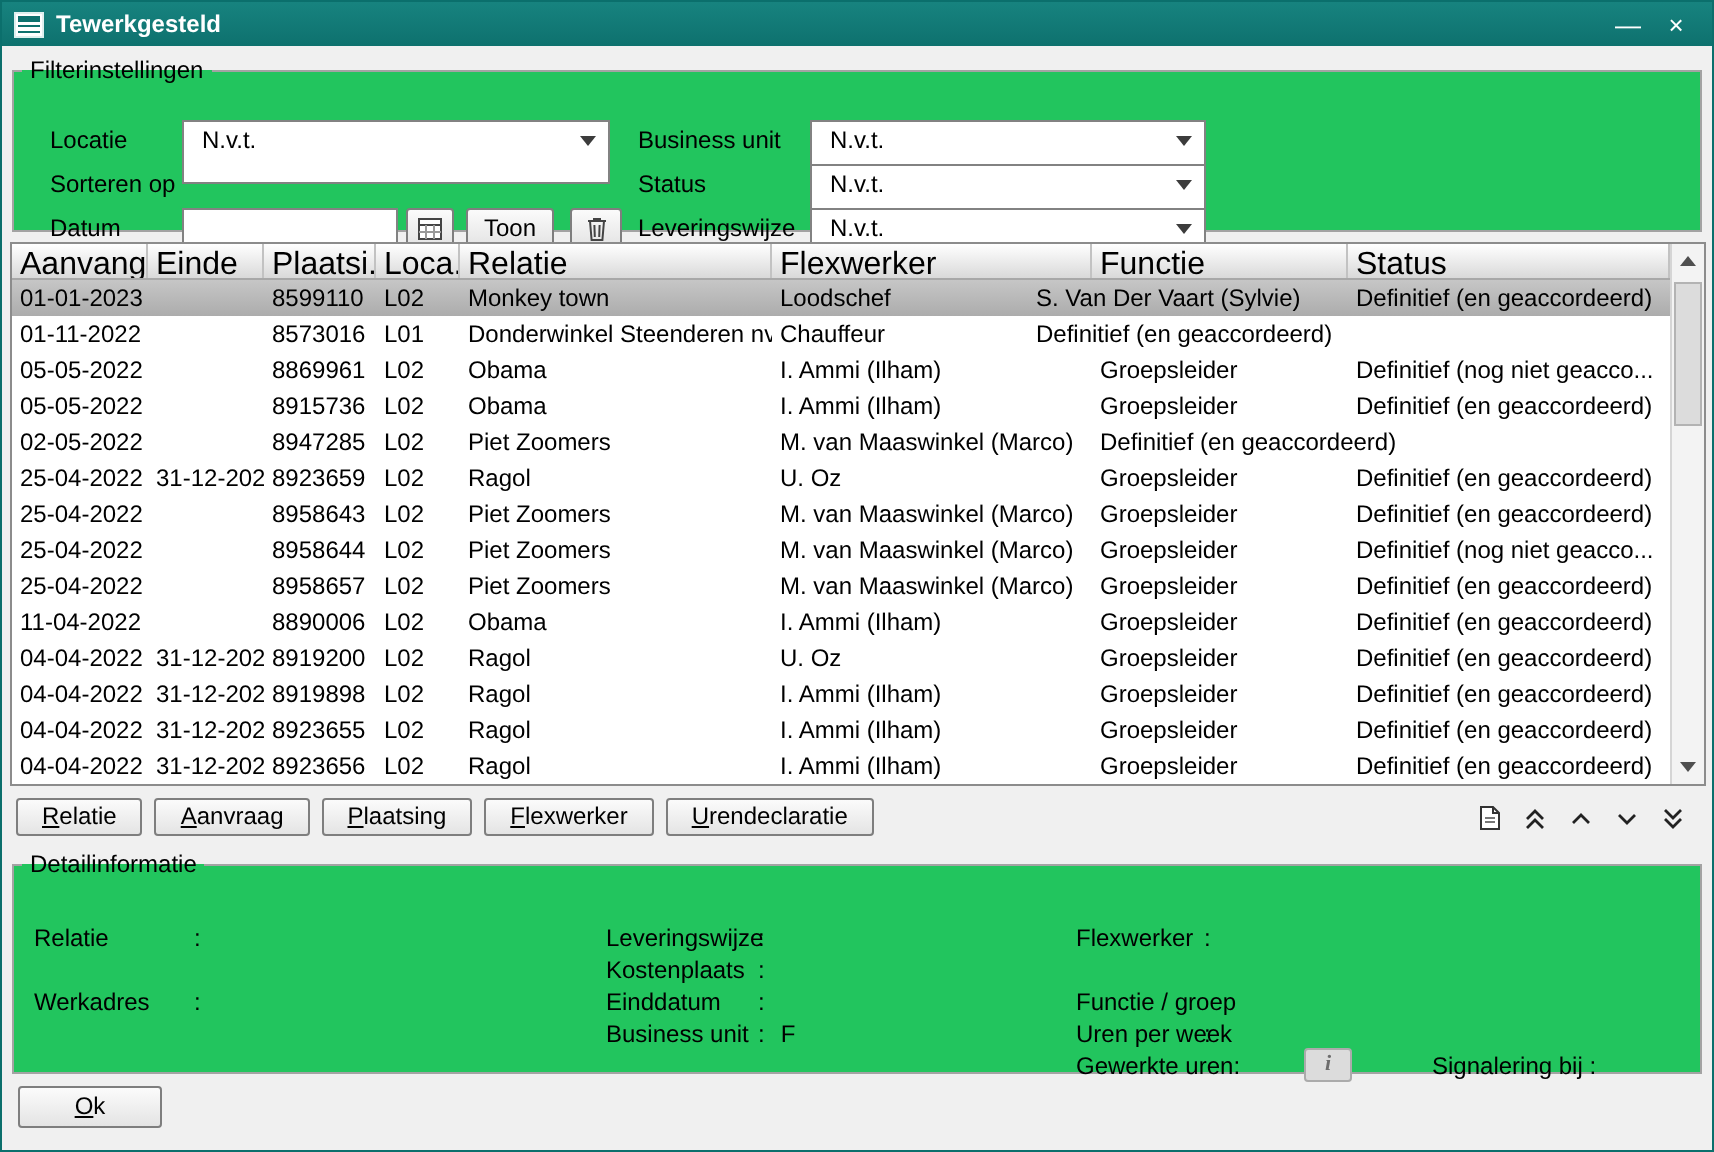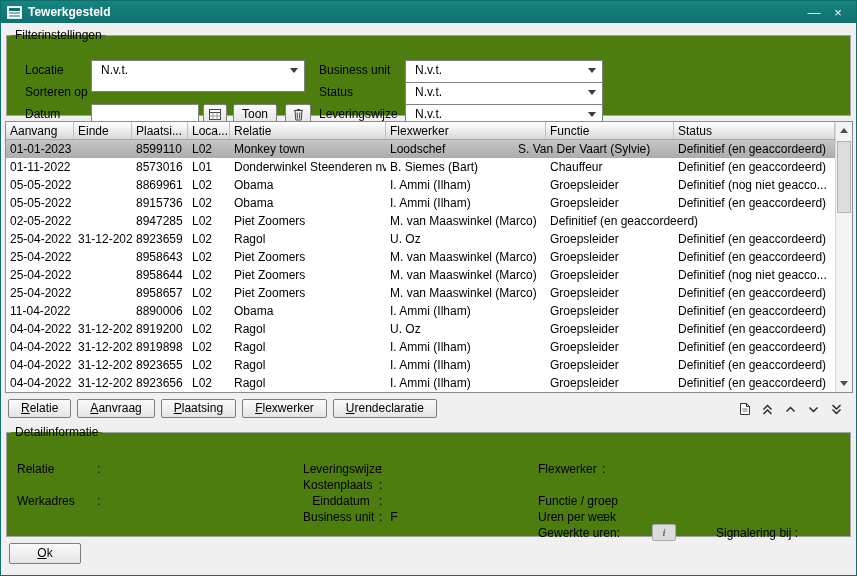--- a/index.html
+++ b/index.html
@@ -12,21 +12,21 @@
   
   .titlebar {
     position: absolute; left: 0; top: 0; right: 0; height: 22px;
     background: linear-gradient(#17837f, #0e716e);
     display: flex; align-items: center; padding: 0 6px; color: #fff;
   }
   .titlebar .title { font-weight: bold; margin-left: 6px; flex: 1; font-size: 12px; }
   .tb-btn { width: 24px; height: 18px; display: flex; align-items: center; justify-content: center;
             color: #fff; font-size: 13px; cursor: default; }
   
-  fieldset.group { position: absolute; border: 1px solid #a3a3a3; background: #4d7c0f; padding: 0; }
+  fieldset.group { position: absolute; border: 1px solid #a3a3a3; background: #22c55e; padding: 0; }
   fieldset.group legend { font-size: 12px; padding: 0 4px; margin-left: 4px; color: #000; }
   
   .f-label { position: absolute; height: 20px; line-height: 20px; }
   .combo {
     position: absolute; height: 32px; background: #fff; border: 1px solid #828282;
     line-height: 18px; padding: 0 18px 0 9px; white-space: nowrap; overflow: hidden;
   }
   .combo::after {
     content: ""; position: absolute; right: 6px; top: 7px;
     border: 4px solid transparent; border-top: 5px solid #3c3c3c;
@@ -44,21 +44,21 @@
   .ak::first-letter { text-decoration: underline; }
   
   .grid {
     position: absolute; left: 4px; top: 120px; width: 848px; height: 272px;
     background: #fff; border: 1px solid #8c8c8c; display: flex;
   }
   .grid-main { flex: 1; overflow: hidden; }
   .thead { display: flex; height: 18px; background: linear-gradient(#ffffff, #d9d9d9);
            border-bottom: 1px solid #a8a8a8; }
   .th { padding: 2px 4px; border-right: 1px solid #c2c2c2; white-space: nowrap; overflow: hidden;
-        font-size: 12px; cursor: default; }
+        font-size: 16px; cursor: default; }
   .tr { display: flex; height: 18px; background: #fff; align-items: center; }
   .tr.selected { background: linear-gradient(#c6c6c6, #acacac); }
   .td { padding: 2px 4px; white-space: nowrap; overflow: hidden; font-size: 12px; }
   .c0 { width: 68px; } .c1 { width: 58px; } .c2 { width: 56px; }
   .c3 { width: 42px; } .c4 { width: 156px; } .c5 { width: 160px; }
   .c6 { width: 128px; } .c7 { flex: 1; min-width: 0; }
   .td.c2 { text-align: right; padding-right: 8px; }
   
   .vscroll { width: 17px; background: #f3f3f3; border-left: 1px solid #d5d5d5; position: relative; }
   .sb-btn { position: absolute; left: 0; width: 16px; height: 17px;
@@ -174,21 +174,20 @@
             <div class="td c6">Loodschef</div>
             <div class="td c5">S. Van Der Vaart (Sylvie)</div>
             <div class="td c7">Definitief (en geaccordeerd)</div>
           </div>
           <div class="tr">
             <div class="td c0">01-11-2022</div>
             <div class="td c1"></div>
             <div class="td c2">8573016</div>
             <div class="td c3">L01</div>
             <div class="td c4">Donderwinkel Steenderen nv</div>
-            <div class="td c5">B. Siemes (Bart)</div>
             <div class="td c6">Chauffeur</div>
             <div class="td c7">Definitief (en geaccordeerd)</div>
           </div>
           <div class="tr">
             <div class="td c0">05-05-2022</div>
             <div class="td c1"></div>
             <div class="td c2">8869961</div>
             <div class="td c3">L02</div>
             <div class="td c4">Obama</div>
             <div class="td c5">I. Ammi (Ilham)</div>
@@ -383,21 +382,21 @@
     <div class="drow" style="left:296px;top:23px;">
       <span class="dlabel w76">Leveringswijze</span>
       <span>:</span>
       <span class="dvalue"></span>
     </div>
     <div class="drow" style="left:296px;top:39px;">
       <span class="dlabel w76">Kostenplaats</span>
       <span>:</span>
       <span class="dvalue"></span>
     </div>
-    <div class="drow" style="left:296px;top:55px;text-align:center;">
+    <div class="drow" style="left:296px;top:55px;">
       <span class="dlabel w76">Einddatum</span>
       <span>:</span>
       <span class="dvalue"></span>
     </div>
     <div class="drow" style="left:296px;top:71px;">
       <span class="dlabel w76">Business unit</span>
       <span>:</span>
       <span class="dvalue">F</span>
     </div>
 

